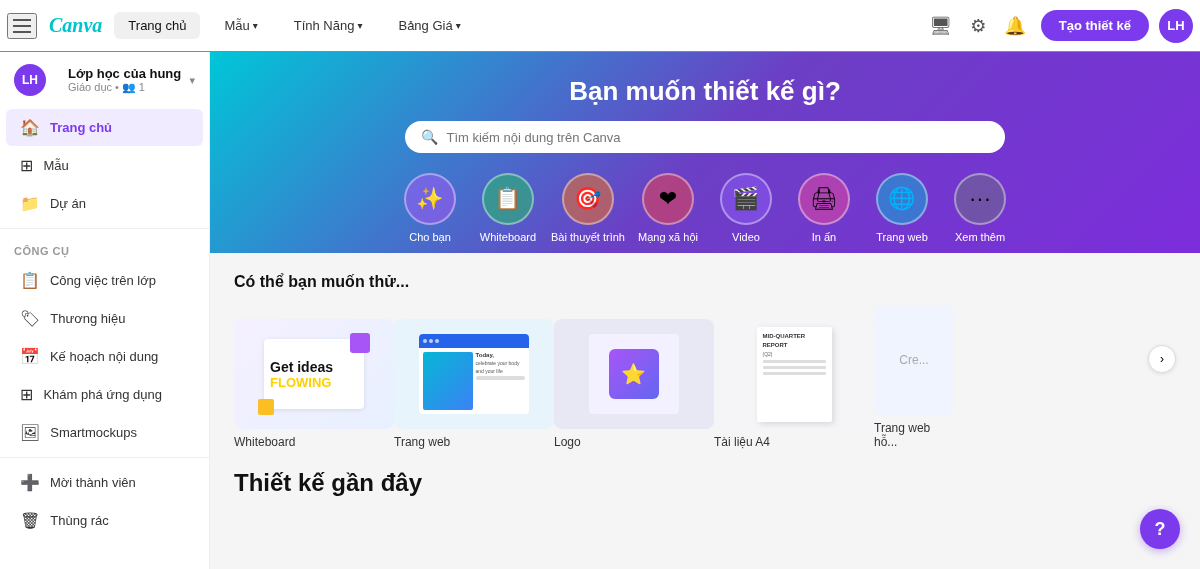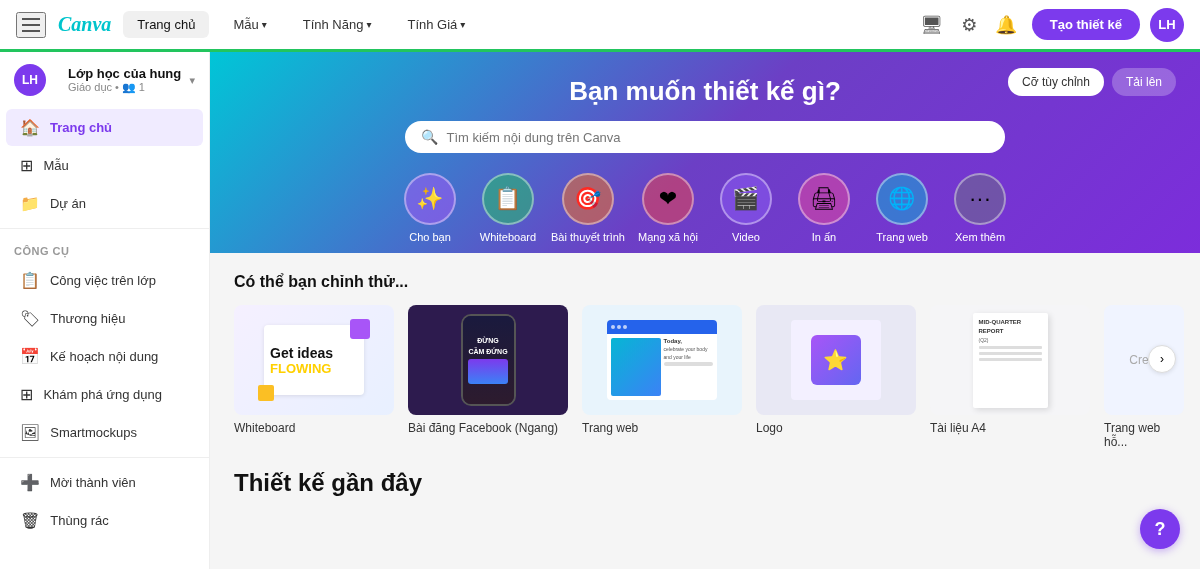--- a/index.html
+++ b/index.html
@@ -1,21 +1,21 @@
 <!DOCTYPE html>
 <html><head>
   <meta charset="utf-8">
   <style>
     * { margin: 0; padding: 0; box-sizing: border-box; }
     body { font-family: -apple-system, BlinkMacSystemFont, 'Segoe UI', sans-serif; background: #f5f5f5; width: 1200px; height: 569px; overflow: hidden; display: flex; flex-direction: column; }
 
     
     .topnav {
-      display: flex; align-items: center; background: #fff; padding: 0 16px; height: 52px;
-      border-bottom: 3px solid #22c55e; flex-shrink: 0; gap: 8px; z-index: 10;
+      display: flex; align-items: center; background: #fff; padding: 0 7px; height: 52px;
+      border-bottom: 1px solid #22c55e; flex-shrink: 0; gap: 8px; z-index: 10;
     }
     .topnav-left { display: flex; align-items: center; gap: 12px; }
     .hamburger-icon { display: flex; flex-direction: column; gap: 4px; cursor: pointer; padding: 4px; }
     .hamburger-icon span { display: block; width: 18px; height: 2px; background: #555; }
     .nav-btn { padding: 6px 14px; border-radius: 6px; border: none; cursor: pointer; font-size: 13px; font-weight: 500; }
     .nav-btn.active { background: #f0f0f0; color: #111; }
     .nav-dropdown { display: flex; align-items: center; gap: 3px; padding: 6px 12px; border: none; background: none; cursor: pointer; font-size: 13px; color: #333; }
     .nav-dropdown .chevron { font-size: 10px; }
     .topnav-right { margin-left: auto; display: flex; align-items: center; gap: 10px; }
     .icon-btn { background: none; border: none; cursor: pointer; font-size: 18px; color: #555; padding: 4px; }
@@ -57,21 +57,21 @@
     .categories { display: flex; justify-content: center; gap: 8px; padding-bottom: 10px; }
     .cat-item { display: flex; flex-direction: column; align-items: center; gap: 6px; cursor: pointer; min-width: 70px; }
     .cat-circle { width: 52px; height: 52px; border-radius: 50%; background: rgba(255,255,255,0.2); display: flex; align-items: center; justify-content: center; font-size: 22px; border: 2px solid rgba(255,255,255,0.4); }
     .cat-label { font-size: 11px; color: #fff; text-align: center; font-weight: 500; }
 
     
     .section { padding: 20px 24px 10px; }
     .section-title { font-size: 16px; font-weight: 700; color: #111; margin-bottom: 14px; }
 
     
-    .cards-row { display: flex; gap: 14px; align-items: flex-start; position: relative; }
+    .cards-row { display: flex; gap: 0; align-items: flex-end; position: relative; }
     .card { width: 160px; flex-shrink: 0; cursor: pointer; }
     .card-thumb { width: 160px; height: 110px; border-radius: 8px; overflow: hidden; background: #e0e0e0; display: flex; align-items: center; justify-content: center; margin-bottom: 6px; }
     .card-label { font-size: 12px; color: #333; font-weight: 500; }
     .cards-next-btn { position: absolute; right: -10px; top: 40px; width: 28px; height: 28px; border-radius: 50%; background: #fff; border: 1px solid #ddd; display: flex; align-items: center; justify-content: center; cursor: pointer; font-size: 12px; box-shadow: 0 1px 4px rgba(0,0,0,0.1); }
 
     
     .wb-thumb { background: linear-gradient(135deg, #f8f0ff, #fff); display: flex; align-items: center; justify-content: center; }
     .wb-inner { background: #fff; border-radius: 4px; width: 100px; height: 70px; padding: 6px; display: flex; flex-direction: column; justify-content: center; box-shadow: 0 1px 4px rgba(0,0,0,0.1); }
     .wb-inner .wi-1 { font-size: 14px; font-weight: 800; color: #111; }
     .wb-inner .wi-2 { font-size: 13px; font-weight: 700; color: #ffd000; }
@@ -130,21 +130,21 @@
     <button class="nav-btn active">Trang chủ</button>
     <button class="nav-dropdown">
       <span>Mẫu</span>
       <span class="chevron">▾</span>
     </button>
     <button class="nav-dropdown">
       <span>Tính Năng</span>
       <span class="chevron">▾</span>
     </button>
     <button class="nav-dropdown">
-      <span>Tính Giá</span>
+      <span>Bảng Giá</span>
       <span class="chevron">▾</span>
     </button>
   </div>
   <div class="topnav-right">
     <button class="icon-btn">🖥</button>
     <button class="icon-btn">⚙</button>
     <button class="icon-btn">🔔</button>
     <button class="create-btn">Tạo thiết kế</button>
     <div class="avatar">LH</div>
   </div>
@@ -208,24 +208,20 @@
       <div class="sidebar-item">
         <span class="si-icon">🗑</span>
         <span>Thùng rác</span>
       </div>
     </div>
   </div>
 
   <div class="content">
 
     <div class="hero">
-      <div class="hero-top-btns">
-        <button class="hero-top-btn white">Cỡ tùy chỉnh</button>
-        <button class="hero-top-btn">Tải lên</button>
-      </div>
       <h1 class="hero-title">Bạn muốn thiết kế gì?</h1>
       <div class="hero-search">
         <span class="search-icon">🔍</span>
         <input type="text" placeholder="Tìm kiếm nội dung trên Canva" style="">
       </div>
       <div class="categories">
         <div class="cat-item">
           <div class="cat-circle" style="background: rgba(168,85,247,0.5);">✨</div>
           <span class="cat-label">Cho bạn</span>
         </div>
@@ -254,47 +250,35 @@
           <span class="cat-label">Trang web</span>
         </div>
         <div class="cat-item">
           <div class="cat-circle" style="background: rgba(107,114,128,0.5);">···</div>
           <span class="cat-label">Xem thêm</span>
         </div>
       </div>
     </div>
 
     <div class="section">
-      <div class="section-title">Có thể bạn chỉnh thử...</div>
+      <div class="section-title">Có thể bạn muốn thử...</div>
       <div class="cards-row">
 
         <div class="card">
           <div class="card-thumb wb-thumb" style="position:relative; background: linear-gradient(135deg, #f5f0ff 0%, #e8f0ff 100%);">
             <div class="wb-inner" style="position:relative;">
               <div class="wi-1">Get ideas</div>
               <div class="wi-2">FLOWING</div>
               <div style="position:absolute;top:-6px;right:-6px;width:20px;height:20px;background:#a855f7;border-radius:3px;"></div>
               <div style="position:absolute;bottom:-6px;left:-6px;width:16px;height:16px;background:#fbbf24;border-radius:2px;"></div>
             </div>
           </div>
           <div class="card-label">Whiteboard</div>
         </div>
 
-        <div class="card">
-          <div class="card-thumb fb-card-bg">
-            <div class="fb-phone-outer">
-              <div class="fb-phone-screen">
-                <div style="font-size:7px;color:#fff;font-weight:700;text-align:center;line-height:1.3;">ĐỪNG</div>
-                <div style="font-size:7px;color:#fff;font-weight:700;text-align:center;">CẦM ĐỨNG</div>
-                <div style="width:40px;height:25px;background:linear-gradient(to bottom,#7c3aed,#3b82f6);border-radius:3px;margin-top:2px;"></div>
-              </div>
-            </div>
-          </div>
-          <div class="card-label">Bài đăng Facebook (Ngang)</div>
-        </div>
 
         <div class="card">
           <div class="card-thumb web-thumb">
             <div class="web-inner">
               <div class="web-header">
                 <div class="web-dot"></div>
                 <div class="web-dot"></div>
                 <div class="web-dot"></div>
               </div>
               <div class="web-content">

